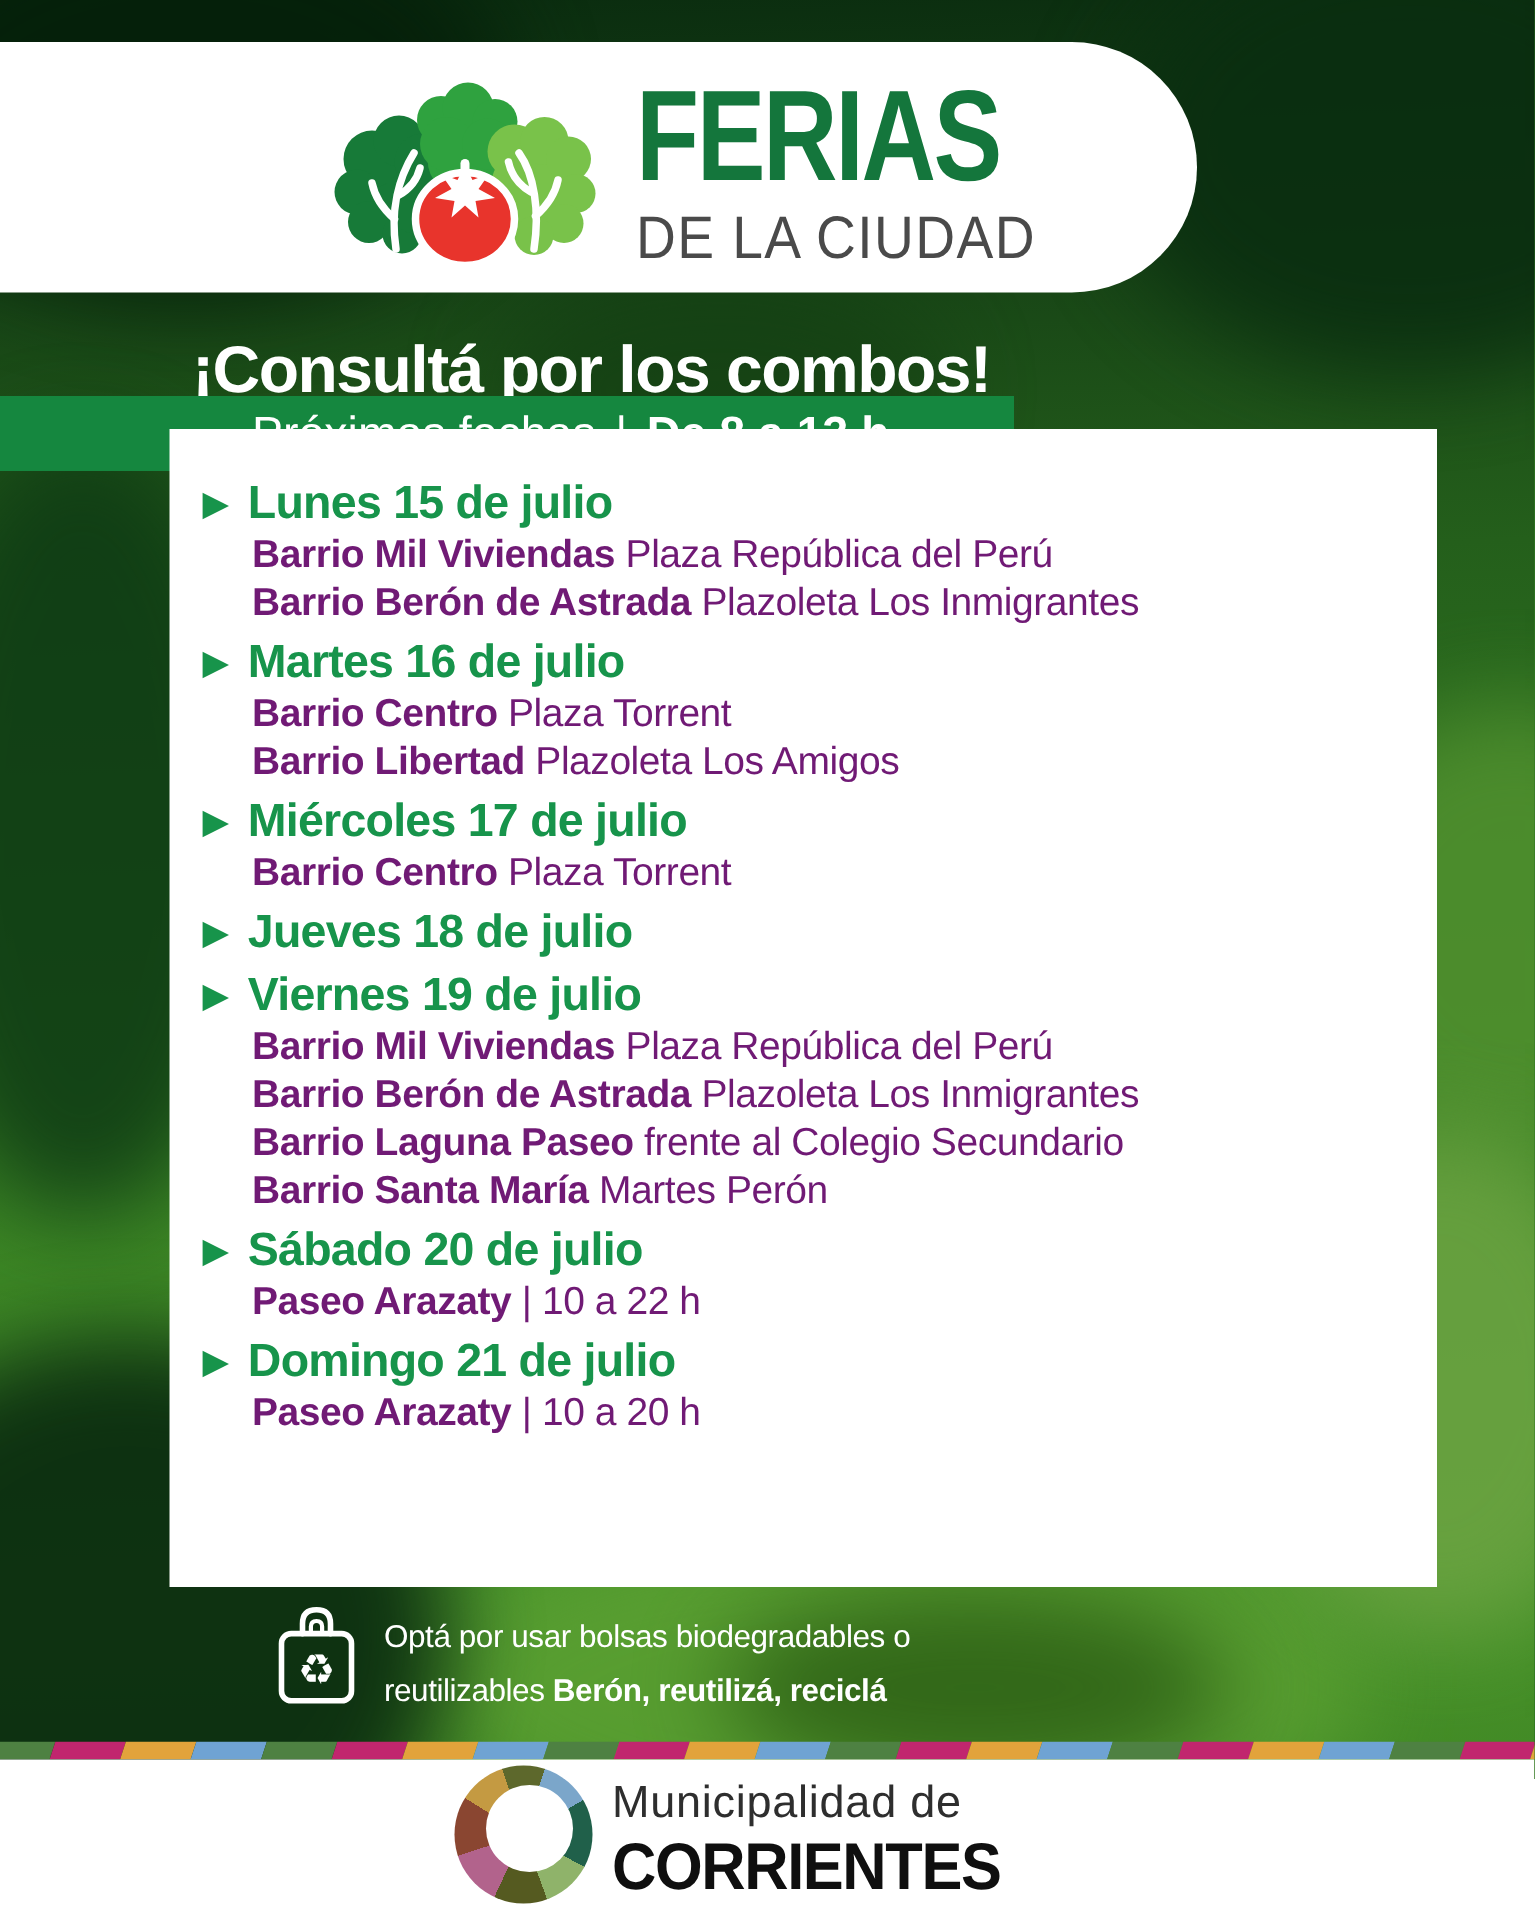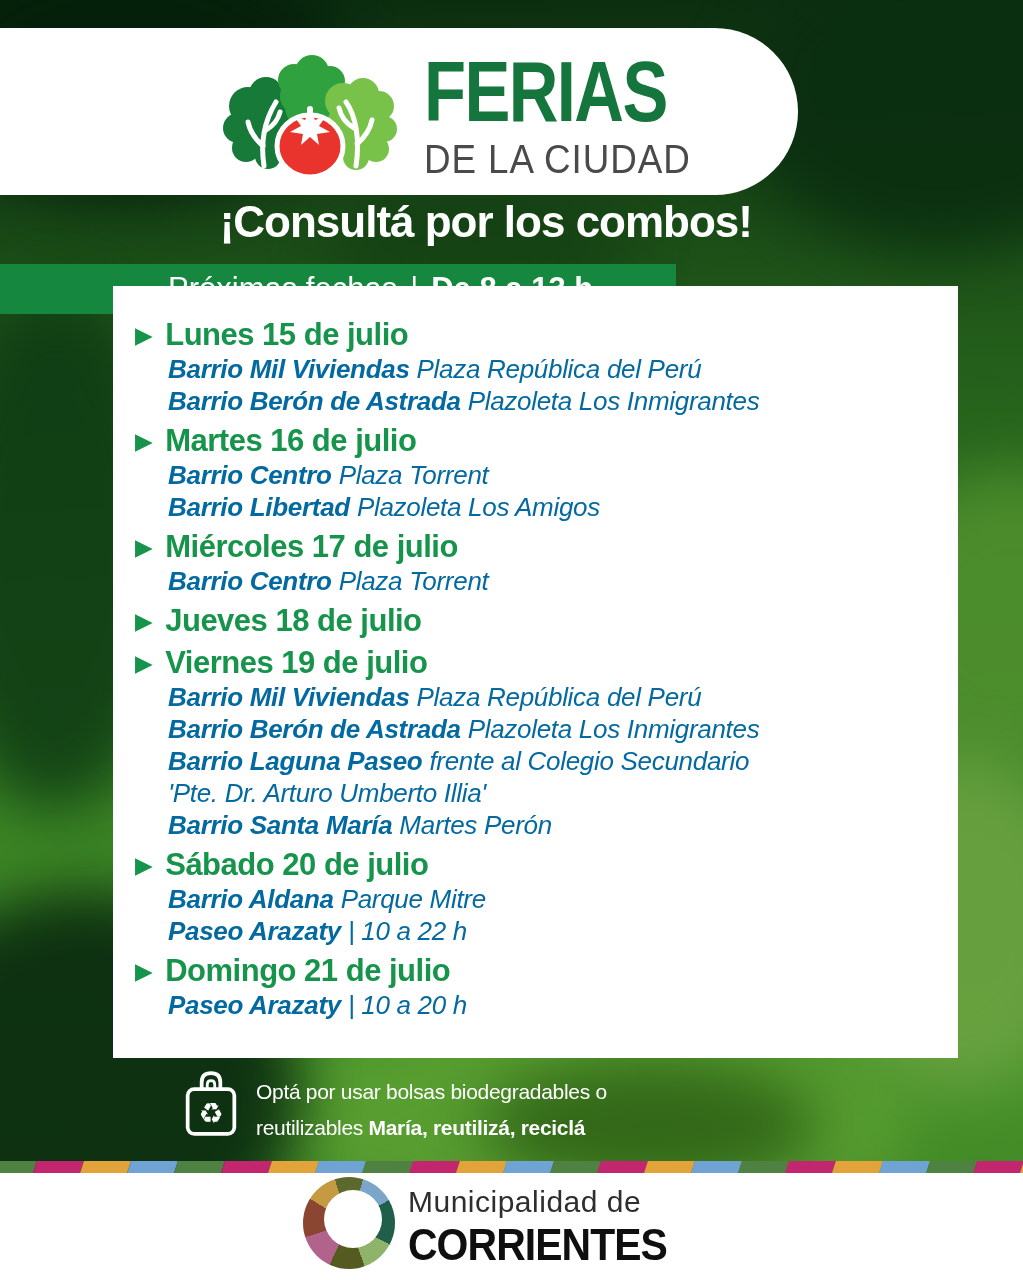--- a/index.html
+++ b/index.html
@@ -26,38 +26,38 @@
   .top-banner{position:absolute;left:0;top:28px;width:798px;height:167px;background:#fff;
     border-radius:0 84px 84px 0;}
   .logo-svg{position:absolute;left:210px;top:16px;width:200px;height:140px;}
   .title-block{position:absolute;left:424px;top:24px;}
   .title-main{font-size:86px;font-weight:800;color:var(--feriasGreen,#14763c);
     letter-spacing:-2px;line-height:.92;transform:scaleX(.80);transform-origin:left;}
   .title-sub{font-size:40px;color:#4a4a4a;letter-spacing:1px;margin-top:6px;
     transform:scaleX(.92);transform-origin:left;}
 
   
-  .consulta{position:absolute;left:128px;top:197px;width:624px;text-align:right;
+  .consulta{position:absolute;left:128px;top:222px;width:624px;text-align:left;
     font-size:44px;font-weight:bold;color:#fff;letter-spacing:-1px;}
 
   
   .band{position:absolute;left:0;top:264px;width:676px;height:50px;
     background:var(--bandGreen,#15873f);color:#fff;display:flex;align-items:center;
     box-sizing:border-box;padding-left:168px;font-size:31px;gap:13px;}
   .band .hours{font-weight:bold;}
 
   
   .card{position:absolute;left:113px;top:286px;width:845px;height:772px;background:#fff;}
   .schedule{padding:30px 14px 0 22px;box-sizing:border-box;}
   .day-row{display:flex;align-items:center;gap:13px;margin-top:5px;height:37px;
     color:var(--dayGreen,#17944b);font-weight:bold;font-size:31px;letter-spacing:-.5px;}
   .day-row:first-child{margin-top:0;}
   .arrow{font-size:23px;line-height:1;transform:translateY(1px);}
-  .venue-row{padding-left:33px;height:32px;line-height:32px;font-size:26px;color:#0369a1;
-    white-space:nowrap;letter-spacing:-.3px;font-style:italic;}
+  .venue-row{padding-left:33px;height:32px;line-height:32px;font-size:26px;color:#701a75;
+    white-space:nowrap;letter-spacing:-.3px;}
   .venue-bold{font-weight:bold;margin-right:7px;}
 
   
   .eco{position:absolute;left:183px;top:1068px;width:760px;display:flex;gap:17px;color:#fff;}
   .eco-text{font-size:21px;line-height:36px;padding-top:6px;letter-spacing:-.3px;}
   .eco-bold{font-weight:bold;}
 
   
   .stripe{position:absolute;left:-12px;top:1161px;width:1060px;height:12px;display:flex;overflow:hidden;}
   .stripe .seg{flex:0 0 47px;transform:skewX(-18deg);}
@@ -174,48 +174,46 @@
         <span class="arrow">▶</span>
         <span>Jueves 18 de julio</span>
       </div>
       <div class="day-row">
         <span class="arrow">▶</span>
         <span>Viernes 19 de julio</span>
       </div>
       <div class="venue-row"><span class="venue-bold">Barrio Mil Viviendas</span><span>Plaza República del Perú</span></div>
       <div class="venue-row"><span class="venue-bold">Barrio Berón de Astrada</span><span>Plazoleta Los Inmigrantes</span></div>
       <div class="venue-row"><span class="venue-bold">Barrio Laguna Paseo</span><span>frente al Colegio Secundario</span></div>
-      <div class="venue-row"><span>'Pte. Dr. Arturo Umberto Illia'</span></div>
       <div class="venue-row"><span class="venue-bold">Barrio Santa María</span><span>Martes Perón</span></div>
       <div class="day-row">
         <span class="arrow">▶</span>
         <span>Sábado 20 de julio</span>
       </div>
-      <div class="venue-row"><span class="venue-bold">Barrio Aldana</span><span>Parque Mitre</span></div>
       <div class="venue-row"><span class="venue-bold">Paseo Arazaty</span><span>| 10 a 22 h</span></div>
       <div class="day-row">
         <span class="arrow">▶</span>
         <span>Domingo 21 de julio</span>
       </div>
       <div class="venue-row"><span class="venue-bold">Paseo Arazaty</span><span>| 10 a 20 h</span></div>
     </div>
 </div>
 
 <div class="eco">
   <svg width="56" height="72" viewBox="0 0 60 76">
     <rect x="5" y="22" width="50" height="48" rx="7" fill="none" stroke="#fff" stroke-width="4"></rect>
     <path d="M20 22 V15 q0 -10 10 -10 t10 10 V22" fill="none" stroke="#fff" stroke-width="4" stroke-linecap="round"></path>
     <path d="M26 22 V17 q0 -4 4 -4 t4 4 V22" fill="none" stroke="#fff" stroke-width="3" stroke-linecap="round"></path>
     <text x="30" y="58" font-size="30" fill="#fff" text-anchor="middle" font-family="DejaVu Sans">♻</text>
   </svg>
   <div class="eco-text">
     <div>Optá por usar bolsas biodegradables o</div>
     <div>
       <span>reutilizables</span>
-      <span class="eco-bold">María, reutilizá, reciclá</span>
+      <span class="eco-bold">Berón, reutilizá, reciclá</span>
     </div>
   </div>
 </div>
 
 <div class="stripe">
     <div class="seg" style="background: rgb(78, 129, 66);"></div>
     <div class="seg" style="background: rgb(193, 38, 110);"></div>
     <div class="seg" style="background: rgb(226, 163, 59);"></div>
     <div class="seg" style="background: rgb(111, 163, 211);"></div>
     <div class="seg" style="background: rgb(78, 129, 66);"></div>

